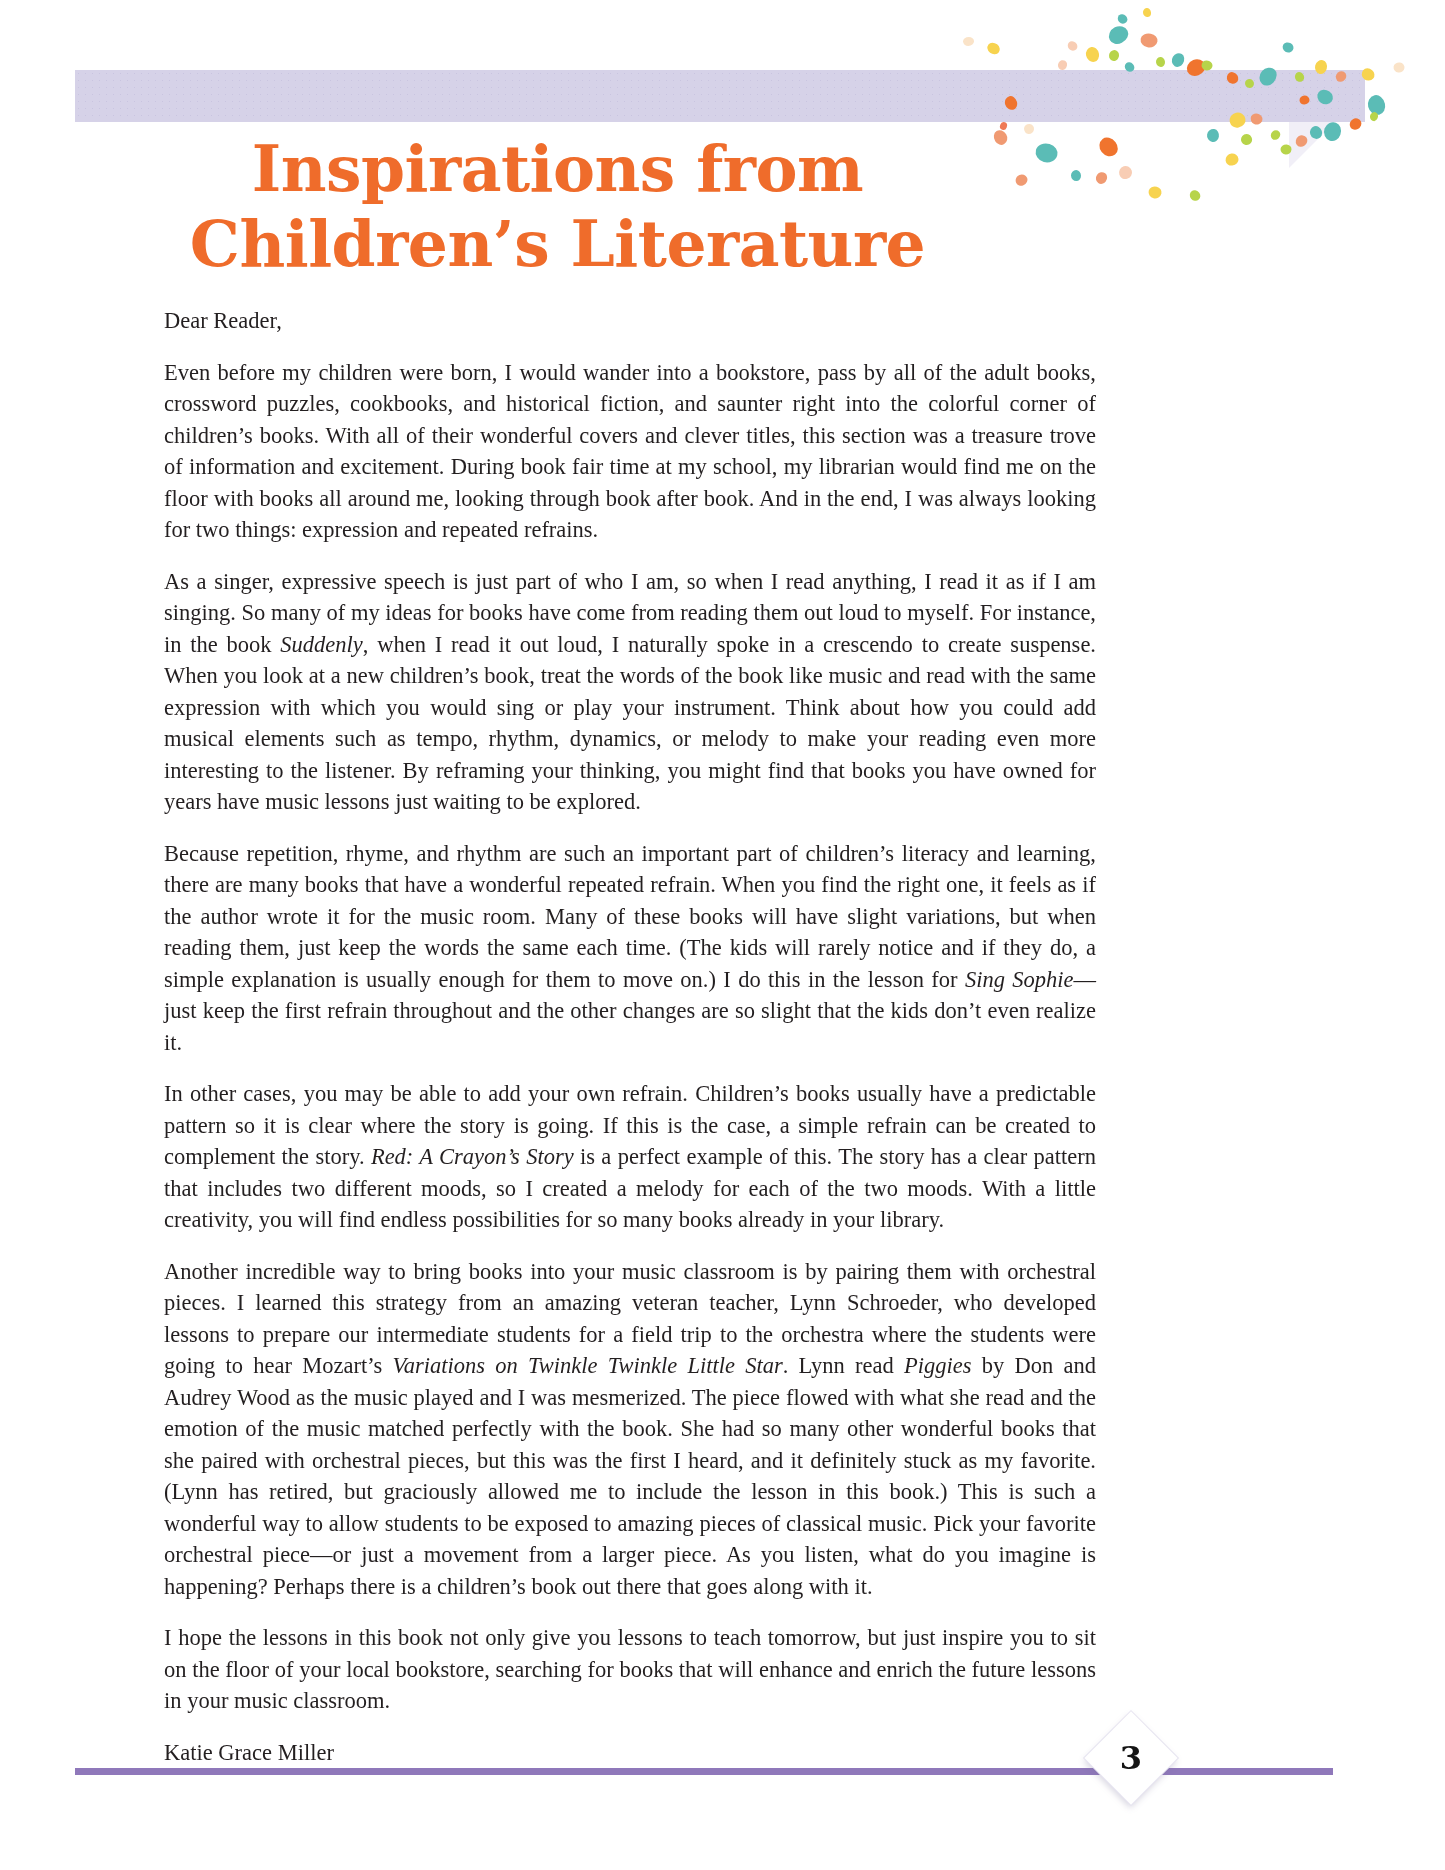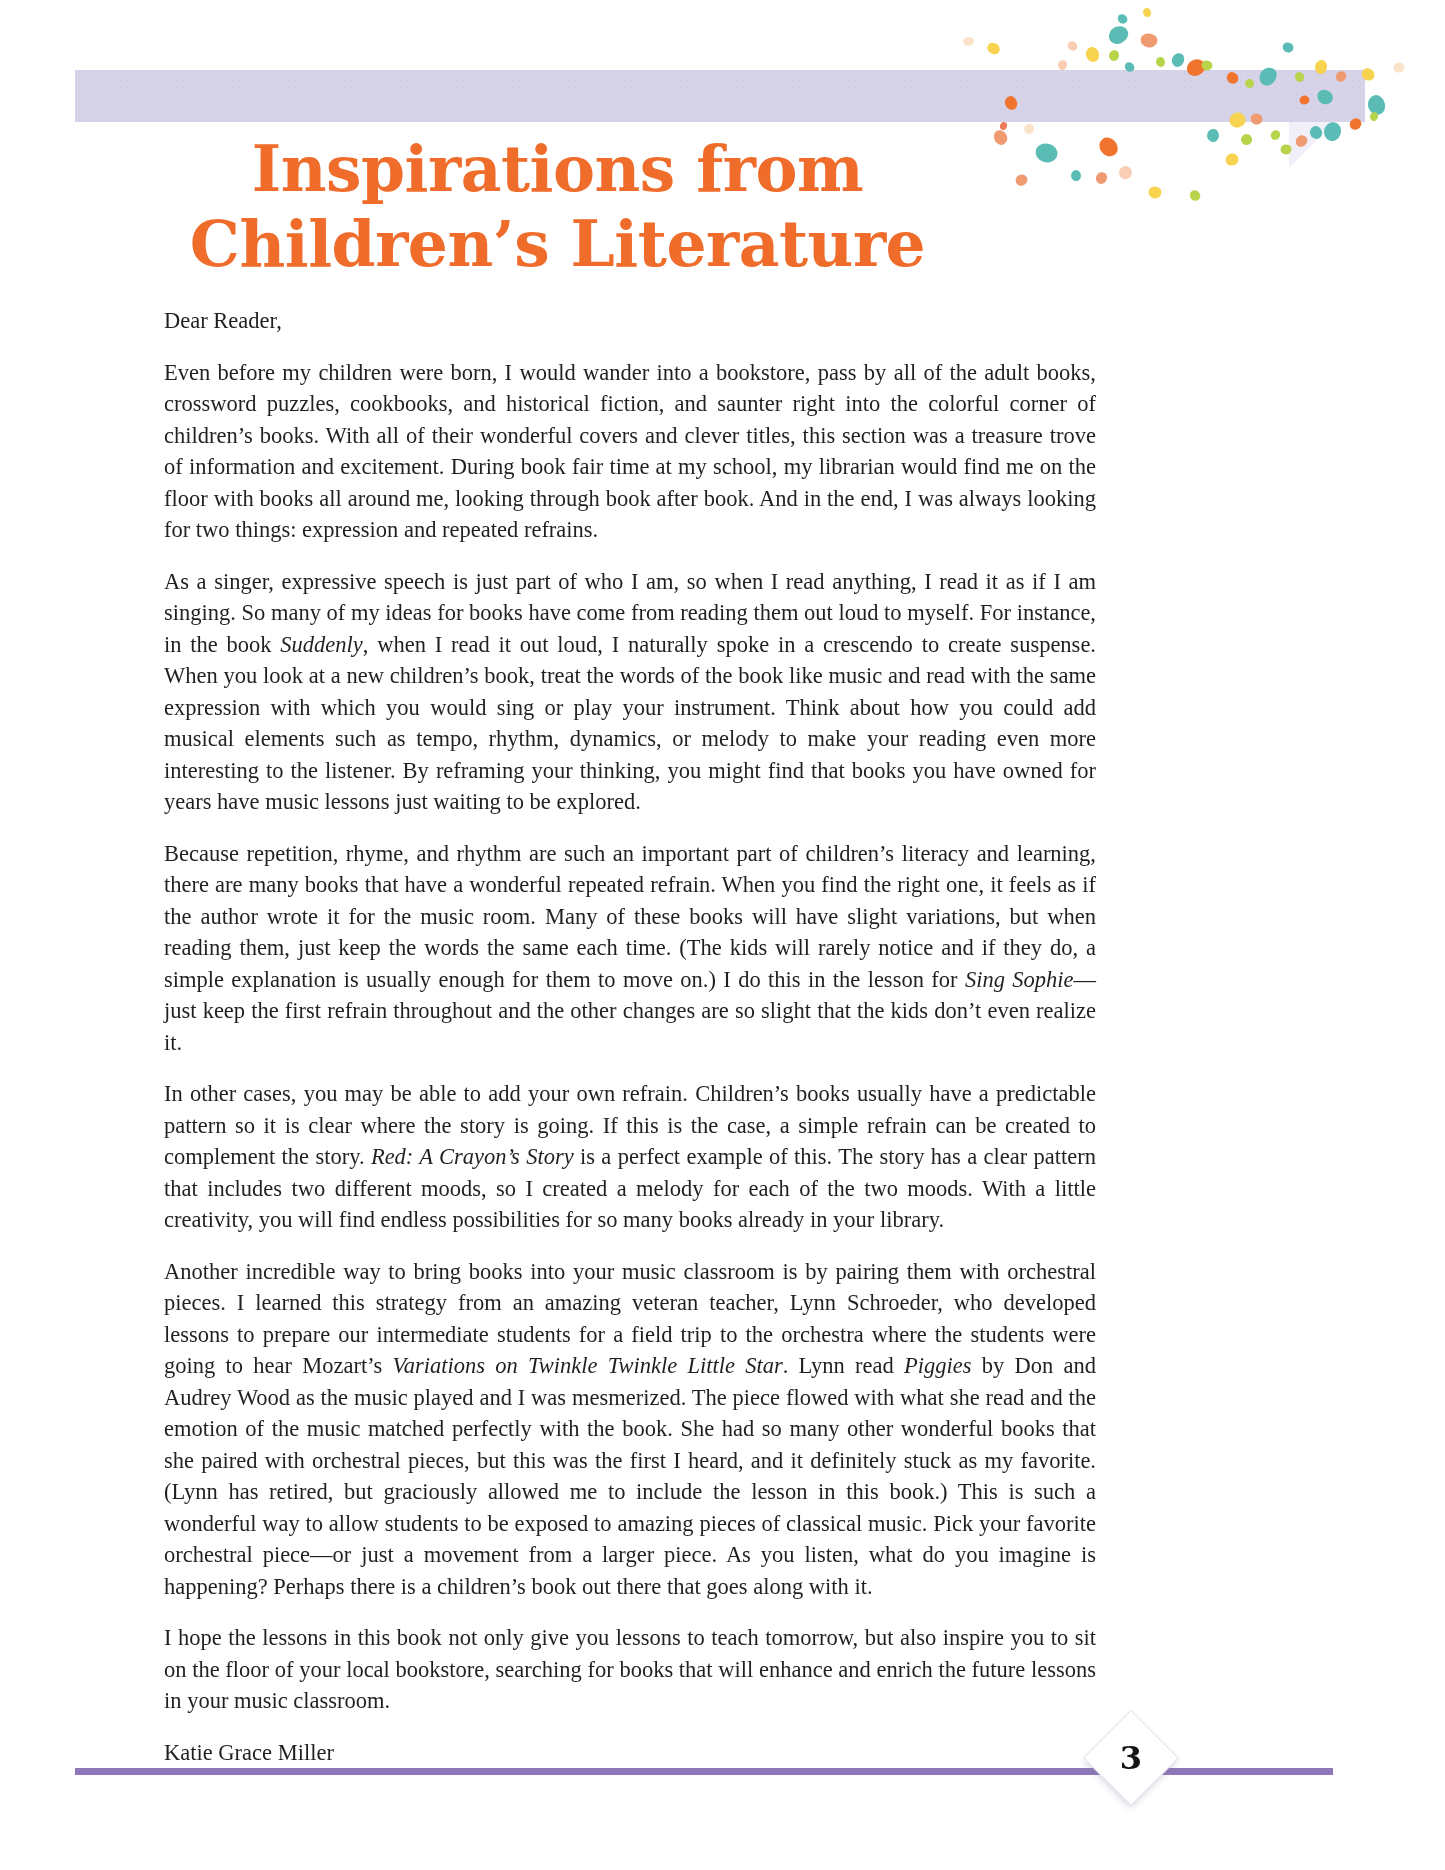--- a/index.html
+++ b/index.html
@@ -216,21 +216,21 @@
 </div>
 
 <div id="letter">
   <p class="salutation">Dear Reader,</p>
   <div id="paragraphs">
       <p>Even before my children were born, I would wander into a bookstore, pass by all of the adult books, crossword puzzles, cookbooks, and historical fiction, and saunter right into the colorful corner of children’s books. With all of their wonderful covers and clever titles, this section was a treasure trove of information and excitement. During book fair time at my school, my librarian would find me on the floor with books all around me, looking through book after book. And in the end, I was always looking for two things: expression and repeated refrains.</p>
       <p>As a singer, expressive speech is just part of who I am, so when I read anything, I read it as if I am singing. So many of my ideas for books have come from reading them out loud to myself. For instance, in the book <em>Suddenly</em>, when I read it out loud, I naturally spoke in a crescendo to create suspense. When you look at a new children’s book, treat the words of the book like music and read with the same expression with which you would sing or play your instrument. Think about how you could add musical elements such as tempo, rhythm, dynamics, or melody to make your reading even more interesting to the listener. By reframing your thinking, you might find that books you have owned for years have music lessons just waiting to be explored.</p>
       <p>Because repetition, rhyme, and rhythm are such an important part of children’s literacy and learning, there are many books that have a wonderful repeated refrain. When you find the right one, it feels as if the author wrote it for the music room. Many of these books will have slight variations, but when reading them, just keep the words the same each time. (The kids will rarely notice and if they do, a simple explanation is usually enough for them to move on.) I do this in the lesson for <em>Sing Sophie</em>—just keep the first refrain throughout and the other changes are so slight that the kids don’t even realize it.</p>
       <p>In other cases, you may be able to add your own refrain. Children’s books usually have a predictable pattern so it is clear where the story is going. If this is the case, a simple refrain can be created to complement the story. <em>Red: A Crayon’s Story</em> is a perfect example of this. The story has a clear pattern that includes two different moods, so I created a melody for each of the two moods. With a little creativity, you will find endless possibilities for so many books already in your library.</p>
       <p>Another incredible way to bring books into your music classroom is by pairing them with orchestral pieces. I learned this strategy from an amazing veteran teacher, Lynn Schroeder, who developed lessons to prepare our intermediate students for a field trip to the orchestra where the students were going to hear Mozart’s <em>Variations on Twinkle Twinkle Little Star</em>. Lynn read <em>Piggies</em> by Don and Audrey Wood as the music played and I was mesmerized. The piece flowed with what she read and the emotion of the music matched perfectly with the book. She had so many other wonderful books that she paired with orchestral pieces, but this was the first I heard, and it definitely stuck as my favorite. (Lynn has retired, but graciously allowed me to include the lesson in this book.) This is such a wonderful way to allow students to be exposed to amazing pieces of classical music. Pick your favorite orchestral piece—or just a movement from a larger piece. As you listen, what do you imagine is happening? Perhaps there is a children’s book out there that goes along with it.</p>
-      <p>I hope the lessons in this book not only give you lessons to teach tomorrow, but also inspire you to sit on the floor of your local bookstore, searching for books that will enhance and enrich the future lessons in your music classroom.</p>
+      <p>I hope the lessons in this book not only give you lessons to teach tomorrow, but just inspire you to sit on the floor of your local bookstore, searching for books that will enhance and enrich the future lessons in your music classroom.</p>
     </div>
   <p class="signoff">Katie Grace Miller</p>
 </div>
 
 <div id="footer-rule"></div>
 <div id="page-badge">
   <div class="diamond"></div>
   <div class="num">3</div>
 </div>
 

